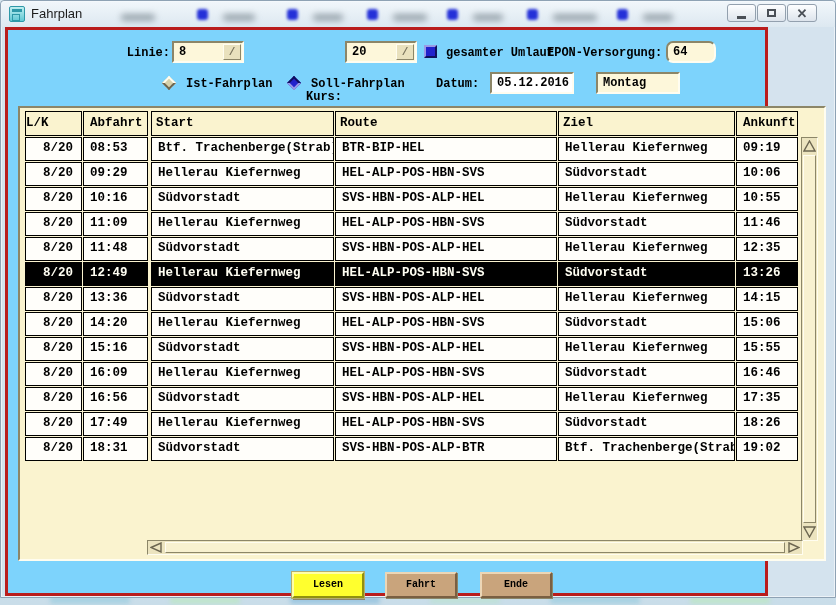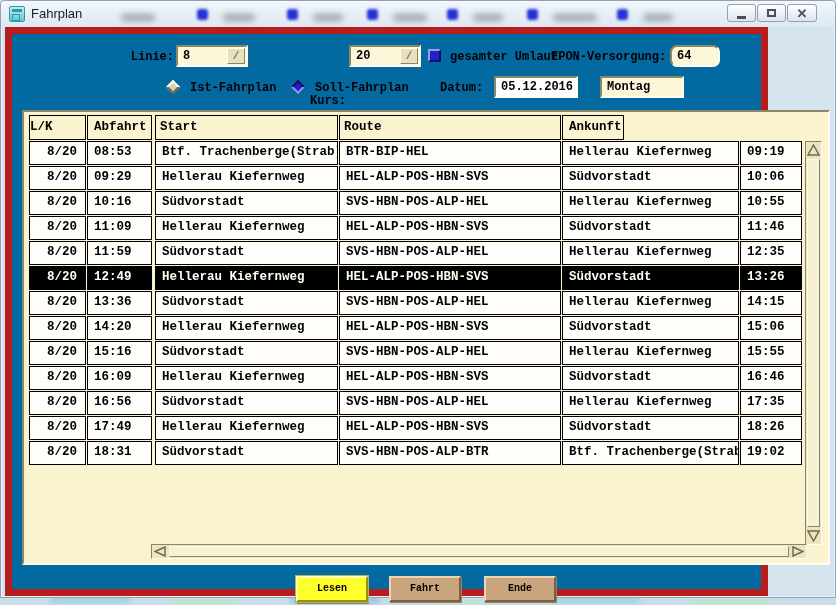--- a/index.html
+++ b/index.html
@@ -30,21 +30,21 @@
               font-size:13px; color:#1c1c1c; }
   .win-btn { position:absolute; top:3px; width:29px; height:18px; border:1px solid #93a0ae;
              border-radius:3px; background:linear-gradient(#fdfeff,#dde4ec);
              display:flex; align-items:center; justify-content:center;
              color:#4a4f56; font-family:"Liberation Sans",sans-serif; font-size:11px; z-index:3; }
   .minimize-glyph { width:9px; height:3px; background:#4a4f56; margin-top:8px; }
   .maximize-glyph { width:9px; height:8px; border:2px solid #4a4f56; }
   .close-glyph { font-size:13px; font-weight:bold; line-height:1; }
 
   .content { position:absolute; left:4px; top:26px; width:763px; height:569px;
-             background:#0369a1; border:7px solid #b91c1c; }
+             background:#7dd3fc; border:3px solid #b91c1c; }
 
   .lbl { position:absolute; font-size:12px; font-weight:bold; color:#000; height:18px;
          line-height:18px; white-space:nowrap; }
   .field { position:absolute; height:22px; background:#fdf7da;
            border:2px solid; border-color:#8c8668 #fffdf0 #fffdf0 #8c8668;
            font-size:12px; font-weight:bold; line-height:18px; padding-left:5px;
            color:#000; white-space:nowrap; }
   .field.white { background:#ffffff; }
   .spin-btn { position:absolute; right:1px; top:1px; width:18px; height:16px;
               background:#e9e1bd; border:1px solid; border-color:#fffdf0 #8c8668 #8c8668 #fffdf0;
@@ -168,20 +168,21 @@
         <span>Montag</span>
       </div>
 
       <div class="table-frame">
         <div class="grid">
             <div class="grid-row header">
               <div class="cell c0 hcell">L/K</div>
               <div class="cell c1 hcell">Abfahrt</div>
               <div class="cell c2 hcell">Start</div>
               <div class="cell c3 hcell">Route</div>
+              <div class="cell c4 hcell">Ziel</div>
               <div class="cell c5 hcell">Ankunft</div>
             </div>
             <div class="grid-row">
               <div class="cell c0">8/20</div>
               <div class="cell c1">08:53</div>
               <div class="cell c2">Btf. Trachenberge(Strab)</div>
               <div class="cell c3">BTR-BIP-HEL</div>
               <div class="cell c4">Hellerau Kiefernweg</div>
               <div class="cell c5">09:19</div>
             </div>
@@ -204,21 +205,21 @@
             <div class="grid-row">
               <div class="cell c0">8/20</div>
               <div class="cell c1">11:09</div>
               <div class="cell c2">Hellerau Kiefernweg</div>
               <div class="cell c3">HEL-ALP-POS-HBN-SVS</div>
               <div class="cell c4">Südvorstadt</div>
               <div class="cell c5">11:46</div>
             </div>
             <div class="grid-row">
               <div class="cell c0">8/20</div>
-              <div class="cell c1">11:59</div>
+              <div class="cell c1">11:48</div>
               <div class="cell c2">Südvorstadt</div>
               <div class="cell c3">SVS-HBN-POS-ALP-HEL</div>
               <div class="cell c4">Hellerau Kiefernweg</div>
               <div class="cell c5">12:35</div>
             </div>
             <div class="grid-row selected">
               <div class="cell c0">8/20</div>
               <div class="cell c1">12:49</div>
               <div class="cell c2">Hellerau Kiefernweg</div>
               <div class="cell c3">HEL-ALP-POS-HBN-SVS</div>

